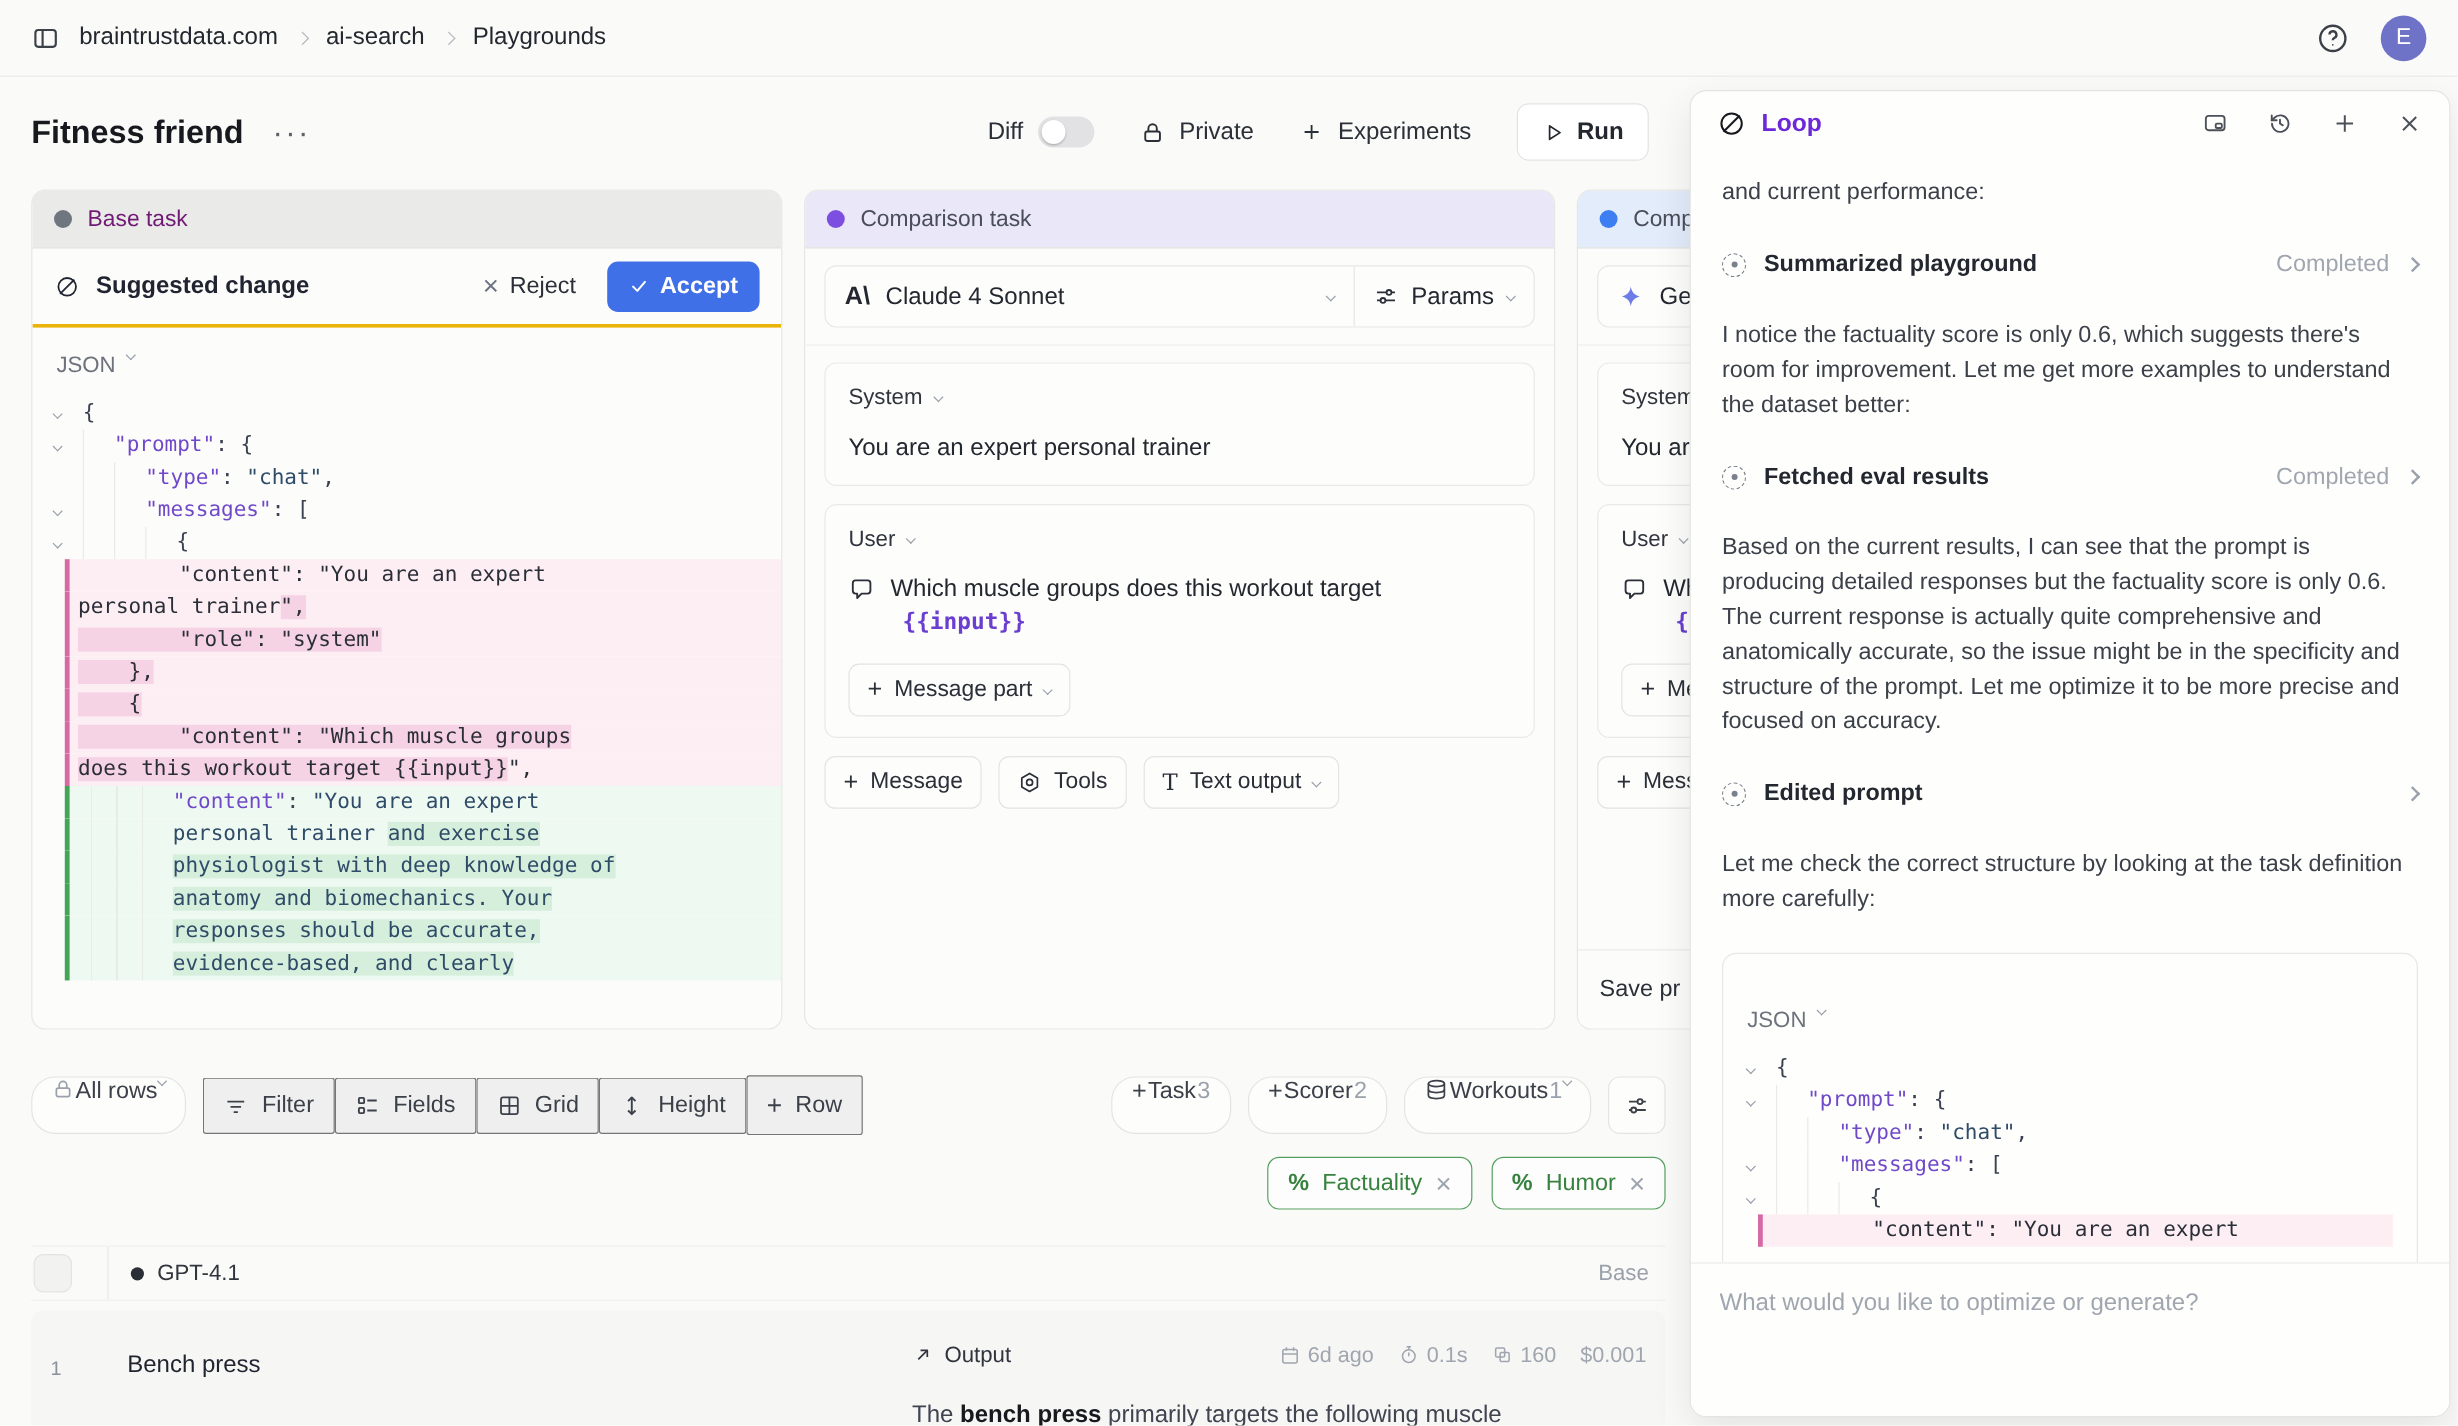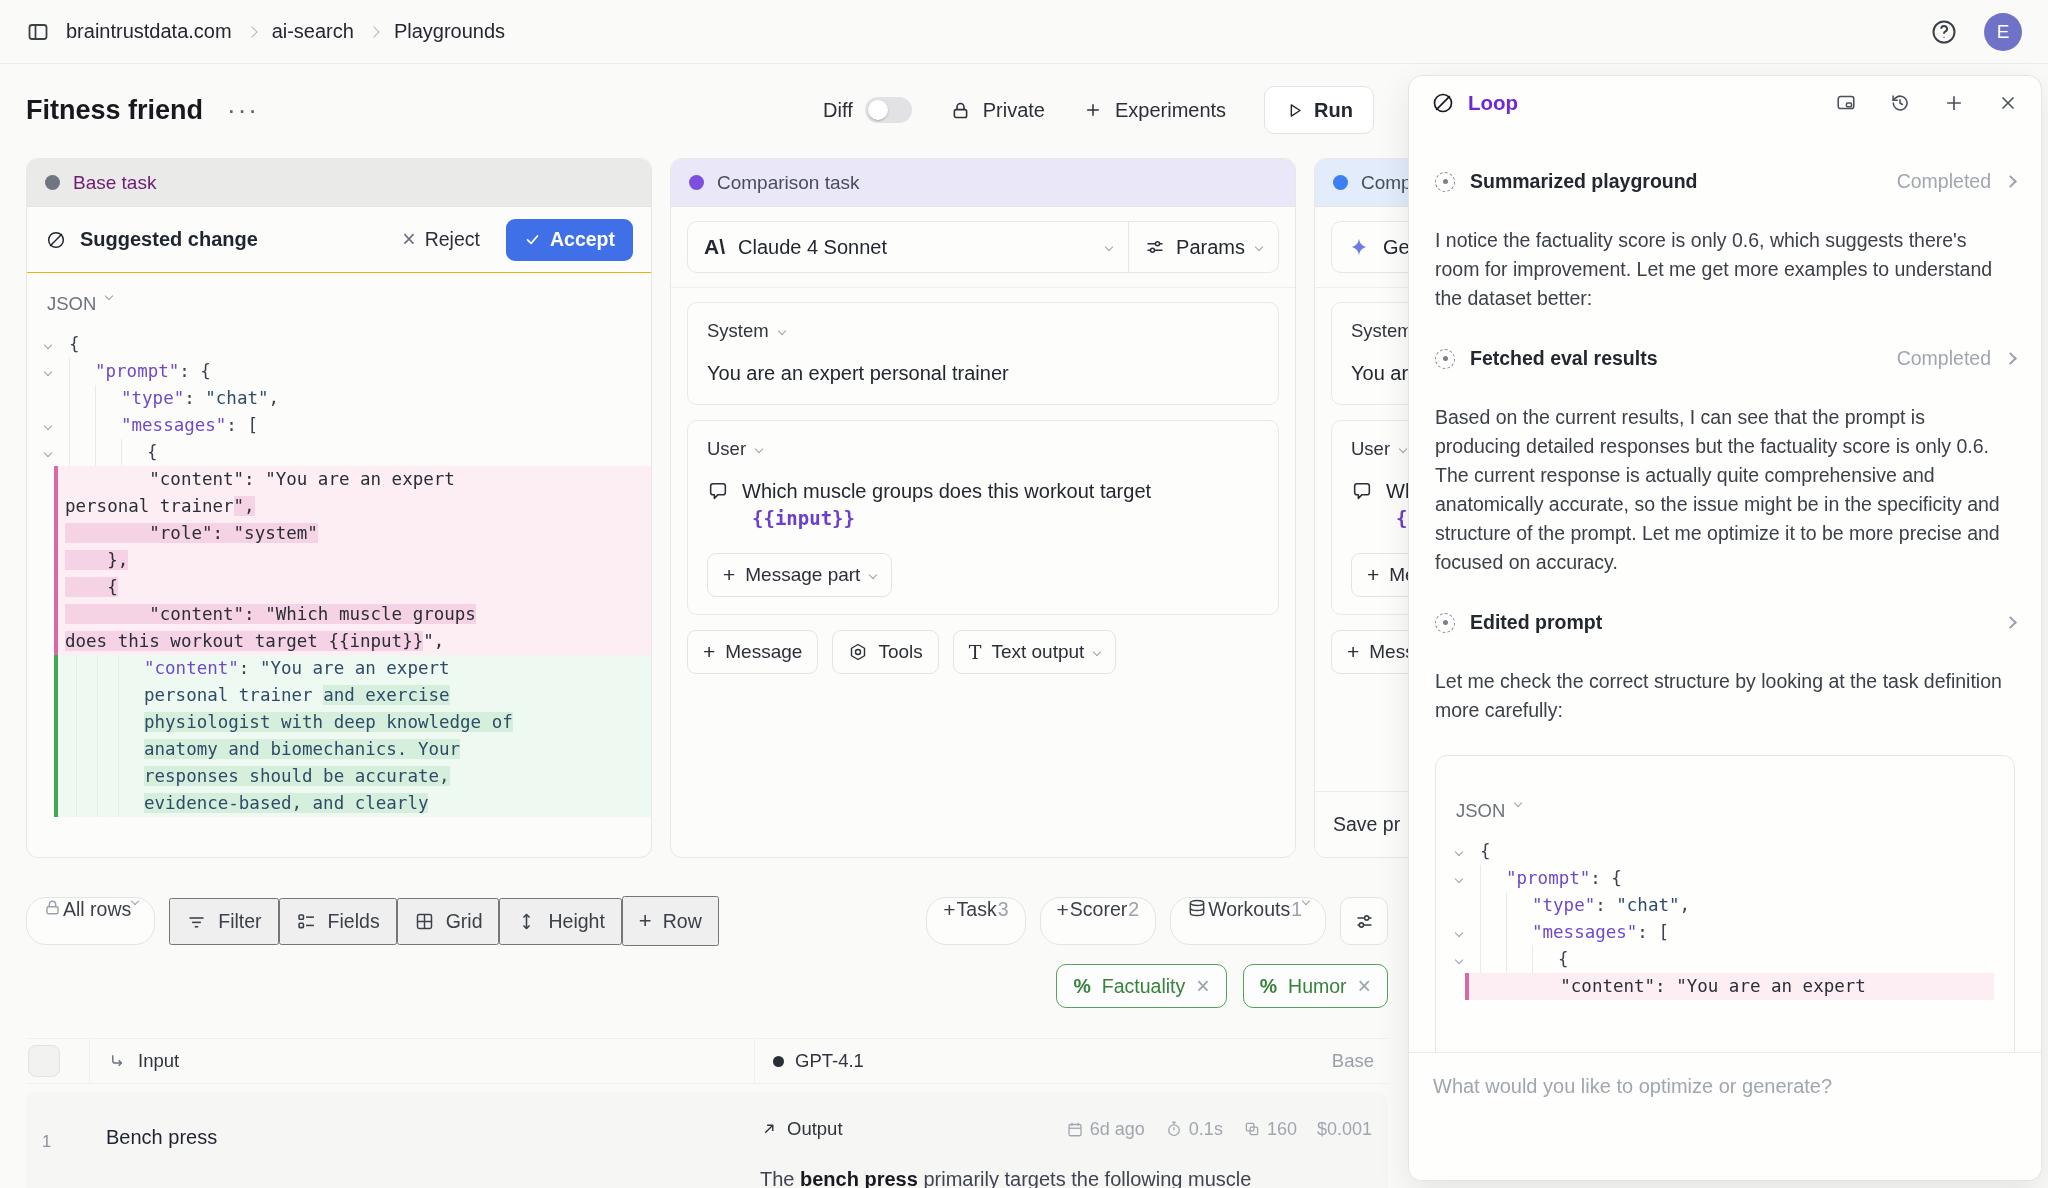--- a/index.html
+++ b/index.html
@@ -28,21 +28,21 @@
   .runbtn{display:flex;align-items:center;gap:10px;height:48px;padding:0 20px;border:1px solid #e3e3e1;border-radius:10px;background:#fff;font-size:20px;font-weight:600;color:#23272f}
   
   .cols{position:absolute;left:26px;top:158px;display:flex;gap:18px;z-index:1}
   .col{width:626px;height:700px;background:#fcfcfb;border:1px solid #e7e7e5;border-radius:12px;position:relative;overflow:hidden}
   .colh{height:48px;display:flex;align-items:center;gap:13px;padding:0 18px;border-bottom:1px solid #e4e4e2;font-size:19px;font-weight:500;color:#701a75}
   .colh.g{background:#eaebe9}
   .colh.p{background:#eae7f9;color:#4a4e59}
   .colh.b{background:#e2ecfb;color:#4a4e59}
   .dot{width:15px;height:15px;border-radius:50%}
   .dot.g{background:#6f7680}.dot.p{background:#7c4fe0}.dot.b{background:#3d7ef2}
-  .sugg{height:66px;display:flex;align-items:center;gap:13px;padding:0 18px;border-bottom:1px solid #eab308;font-size:20px;font-weight:600;color:#1f2430}
+  .sugg{height:66px;display:flex;align-items:center;gap:13px;padding:0 18px;border-bottom:3px solid #eab308;font-size:20px;font-weight:600;color:#1f2430}
   .suggact{margin-left:auto;display:flex;align-items:center;gap:26px}
   .reject{display:flex;align-items:center;gap:9px;font-size:19.5px;font-weight:500;color:#2b2f38}
   .reject .x{color:#6b7280;font-size:23px;font-weight:400}
   .accept{display:flex;align-items:center;gap:9px;height:42px;padding:0 18px;background:#4070e8;border-radius:9px;color:#fff;font-size:19.5px;font-weight:600}
   .jsonlbl{display:flex;gap:10px;color:#6d727c;font-size:18.5px;margin:20px 0 16px 20px;font-weight:400}
   
   .code{font-family:"DejaVu Sans Mono",monospace;font-size:17.5px;line-height:27px;color:#3a4150;padding-left:18px}
   .cl{display:block}
   .cl.n{display:flex;align-items:center;height:27px}
   .cl.n span{white-space:pre}
@@ -524,29 +524,20 @@
     <span class="pc">%</span>
     <span>Humor</span>
     <span class="bx">×</span>
   </div>
 </div>
 
 <div class="thead">
   <div class="thc">
     <button class="cbx"></button>
   </div>
-  <div class="thi">
-    <span>
-      <svg width="19" height="19" viewBox="0 0 24 24" fill="none" stroke="#6b7280" stroke-width="1.8" stroke-linejoin="round">
-          <path d="M6 4v7a3 3 0 0 0 3 3h8"></path>
-          <path d="M13.5 10.5L17 14l-3.5 3.5"></path>
-        </svg>
-    </span>
-    <span>Input</span>
-  </div>
   <div class="thm">
     <span class="mdot"></span>
     <span>GPT-4.1</span>
     <span class="basecol">Base</span>
   </div>
 </div>
 
 <div class="trow">
   <span class="rnum">1</span>
   <span class="rinput">Bench press</span>
@@ -635,20 +626,21 @@
       <span>
         <svg width="22" height="22" viewBox="0 0 24 24" fill="none" stroke="#4b5059" stroke-width="1.8">
             <line x1="6" y1="6" x2="18" y2="18"></line>
             <line x1="18" y1="6" x2="6" y2="18"></line>
           </svg>
       </span>
     </div>
   </div>
 
   <div class="loopbody">
+    <div class="lp first">and current performance:</div>
 
     <div class="step">
       <span class="dashc"></span>
       <span class="lbl">Summarized playground</span>
       <span class="status">Completed</span>
       <i class="ch r"></i>
     </div>
 
     <div class="lp">I notice the factuality score is only 0.6, which suggests there's room for improvement. Let me get more examples to understand the dataset better:</div>
 

